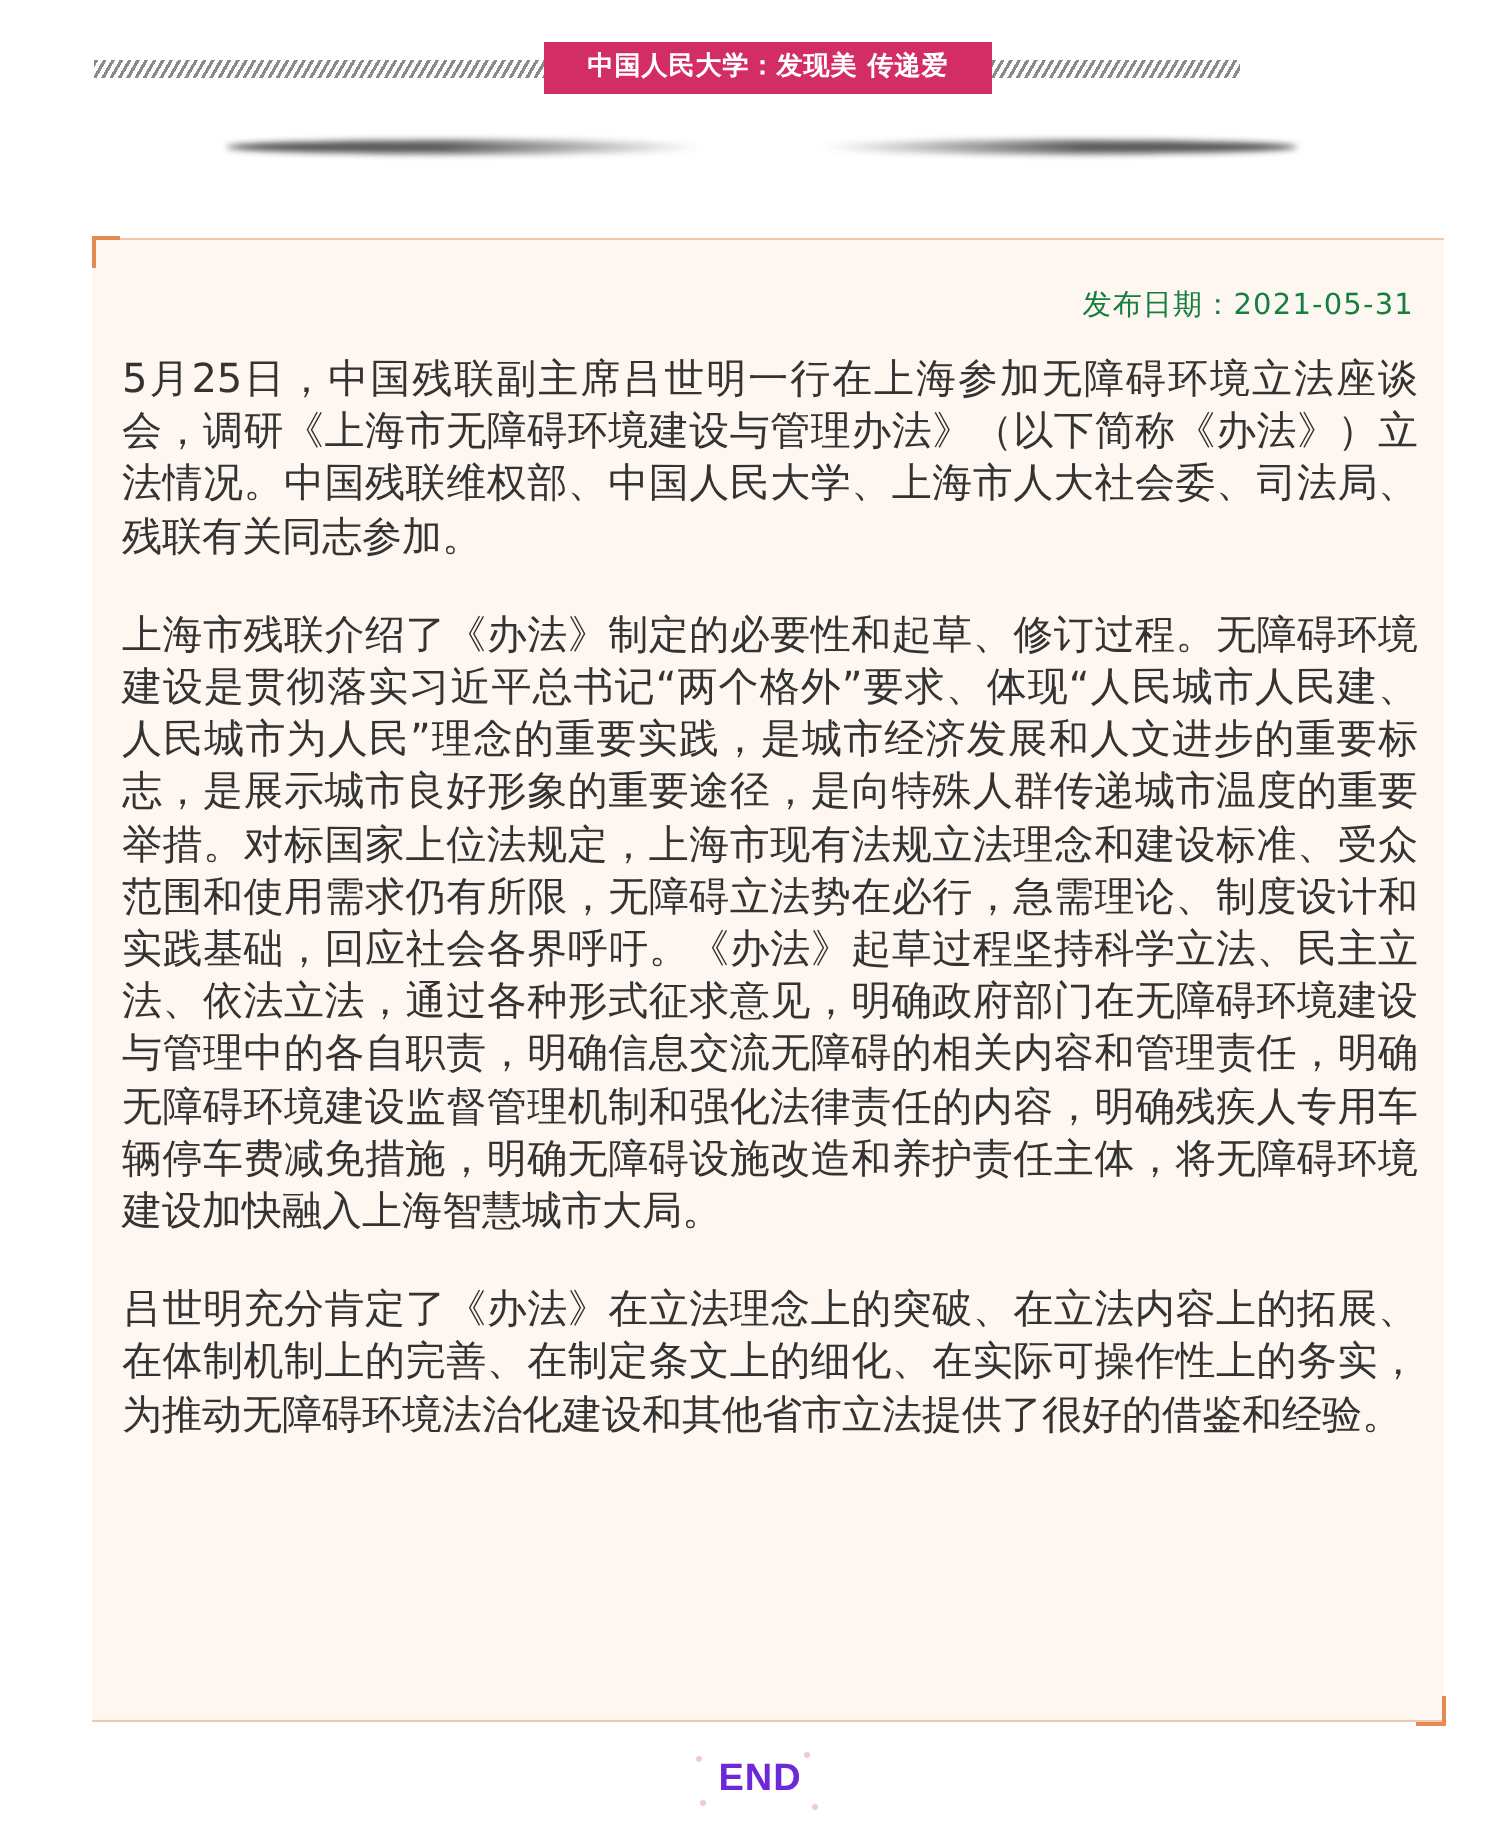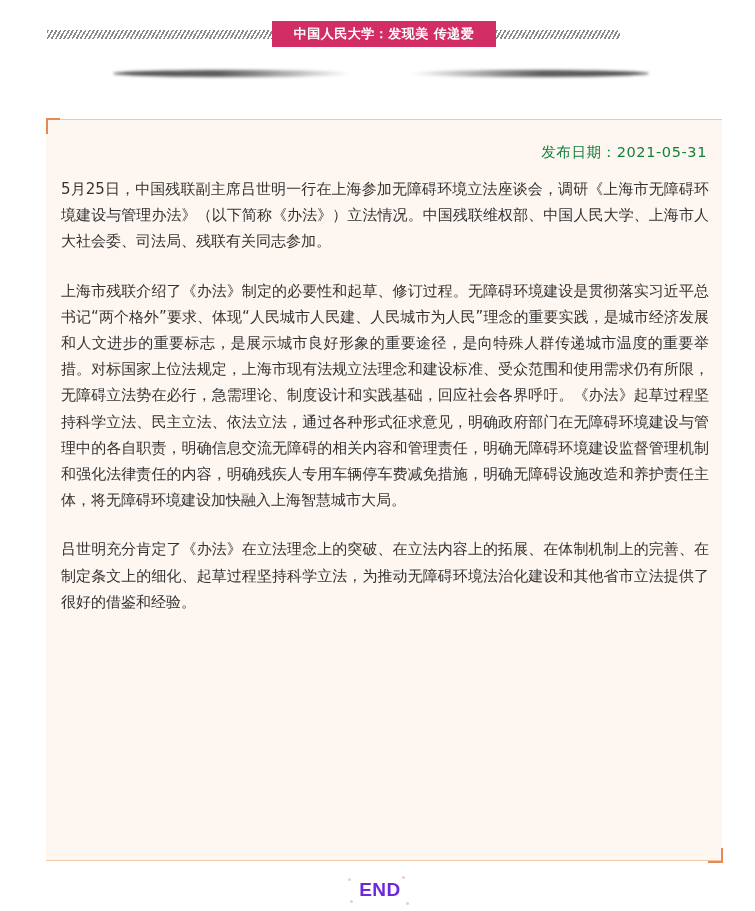--- a/index.html
+++ b/index.html
@@ -103,21 +103,21 @@
     font-size: 14.5px;
     color: #15803d;
     letter-spacing: 0.6px;
   }
   .content {
     position: absolute;
     left: 61px;
     top: 176px;
     width: 648px;
     color: #333333;
-    font-size: 15px;
+    font-size: 20px;
     line-height: 26.2px;
     text-align: justify;
   }
   .content p {
     margin: 0 0 23px 0;
   }
   .end {
     position: absolute;
     left: 330px;
     top: 872px;
@@ -154,21 +154,21 @@
 
 <div class="frame"></div>
 <div class="corner-tl"></div>
 <div class="corner-br"></div>
 
 <div class="date">发布日期：2021-05-31</div>
 
 <div class="content">
   <p>5月25日，中国残联副主席吕世明一行在上海参加无障碍环境立法座谈会，调研《上海市无障碍环境建设与管理办法》（以下简称《办法》）立法情况。中国残联维权部、中国人民大学、上海市人大社会委、司法局、残联有关同志参加。</p>
   <p>上海市残联介绍了《办法》制定的必要性和起草、修订过程。无障碍环境建设是贯彻落实习近平总书记“两个格外”要求、体现“人民城市人民建、人民城市为人民”理念的重要实践，是城市经济发展和人文进步的重要标志，是展示城市良好形象的重要途径，是向特殊人群传递城市温度的重要举措。对标国家上位法规定，上海市现有法规立法理念和建设标准、受众范围和使用需求仍有所限，无障碍立法势在必行，急需理论、制度设计和实践基础，回应社会各界呼吁。《办法》起草过程坚持科学立法、民主立法、依法立法，通过各种形式征求意见，明确政府部门在无障碍环境建设与管理中的各自职责，明确信息交流无障碍的相关内容和管理责任，明确无障碍环境建设监督管理机制和强化法律责任的内容，明确残疾人专用车辆停车费减免措施，明确无障碍设施改造和养护责任主体，将无障碍环境建设加快融入上海智慧城市大局。</p>
-  <p>吕世明充分肯定了《办法》在立法理念上的突破、在立法内容上的拓展、在体制机制上的完善、在制定条文上的细化、起草过程坚持科学立法，为推动无障碍环境法治化建设和其他省市立法提供了很好的借鉴和经验。</p>
+  <p>吕世明充分肯定了《办法》在立法理念上的突破、在立法内容上的拓展、在体制机制上的完善、在制定条文上的细化、在实际可操作性上的务实，为推动无障碍环境法治化建设和其他省市立法提供了很好的借鉴和经验。</p>
 </div>
 
 <div class="end">
   <span class="sparkle" style="left:18px;top:6px;"></span>
   <span class="sparkle" style="left:72px;top:4px;"></span>
   <span class="sparkle" style="left:20px;top:28px;"></span>
   <span class="sparkle" style="left:76px;top:30px;"></span>
   <span class="end-text">END</span>
 </div>
 

